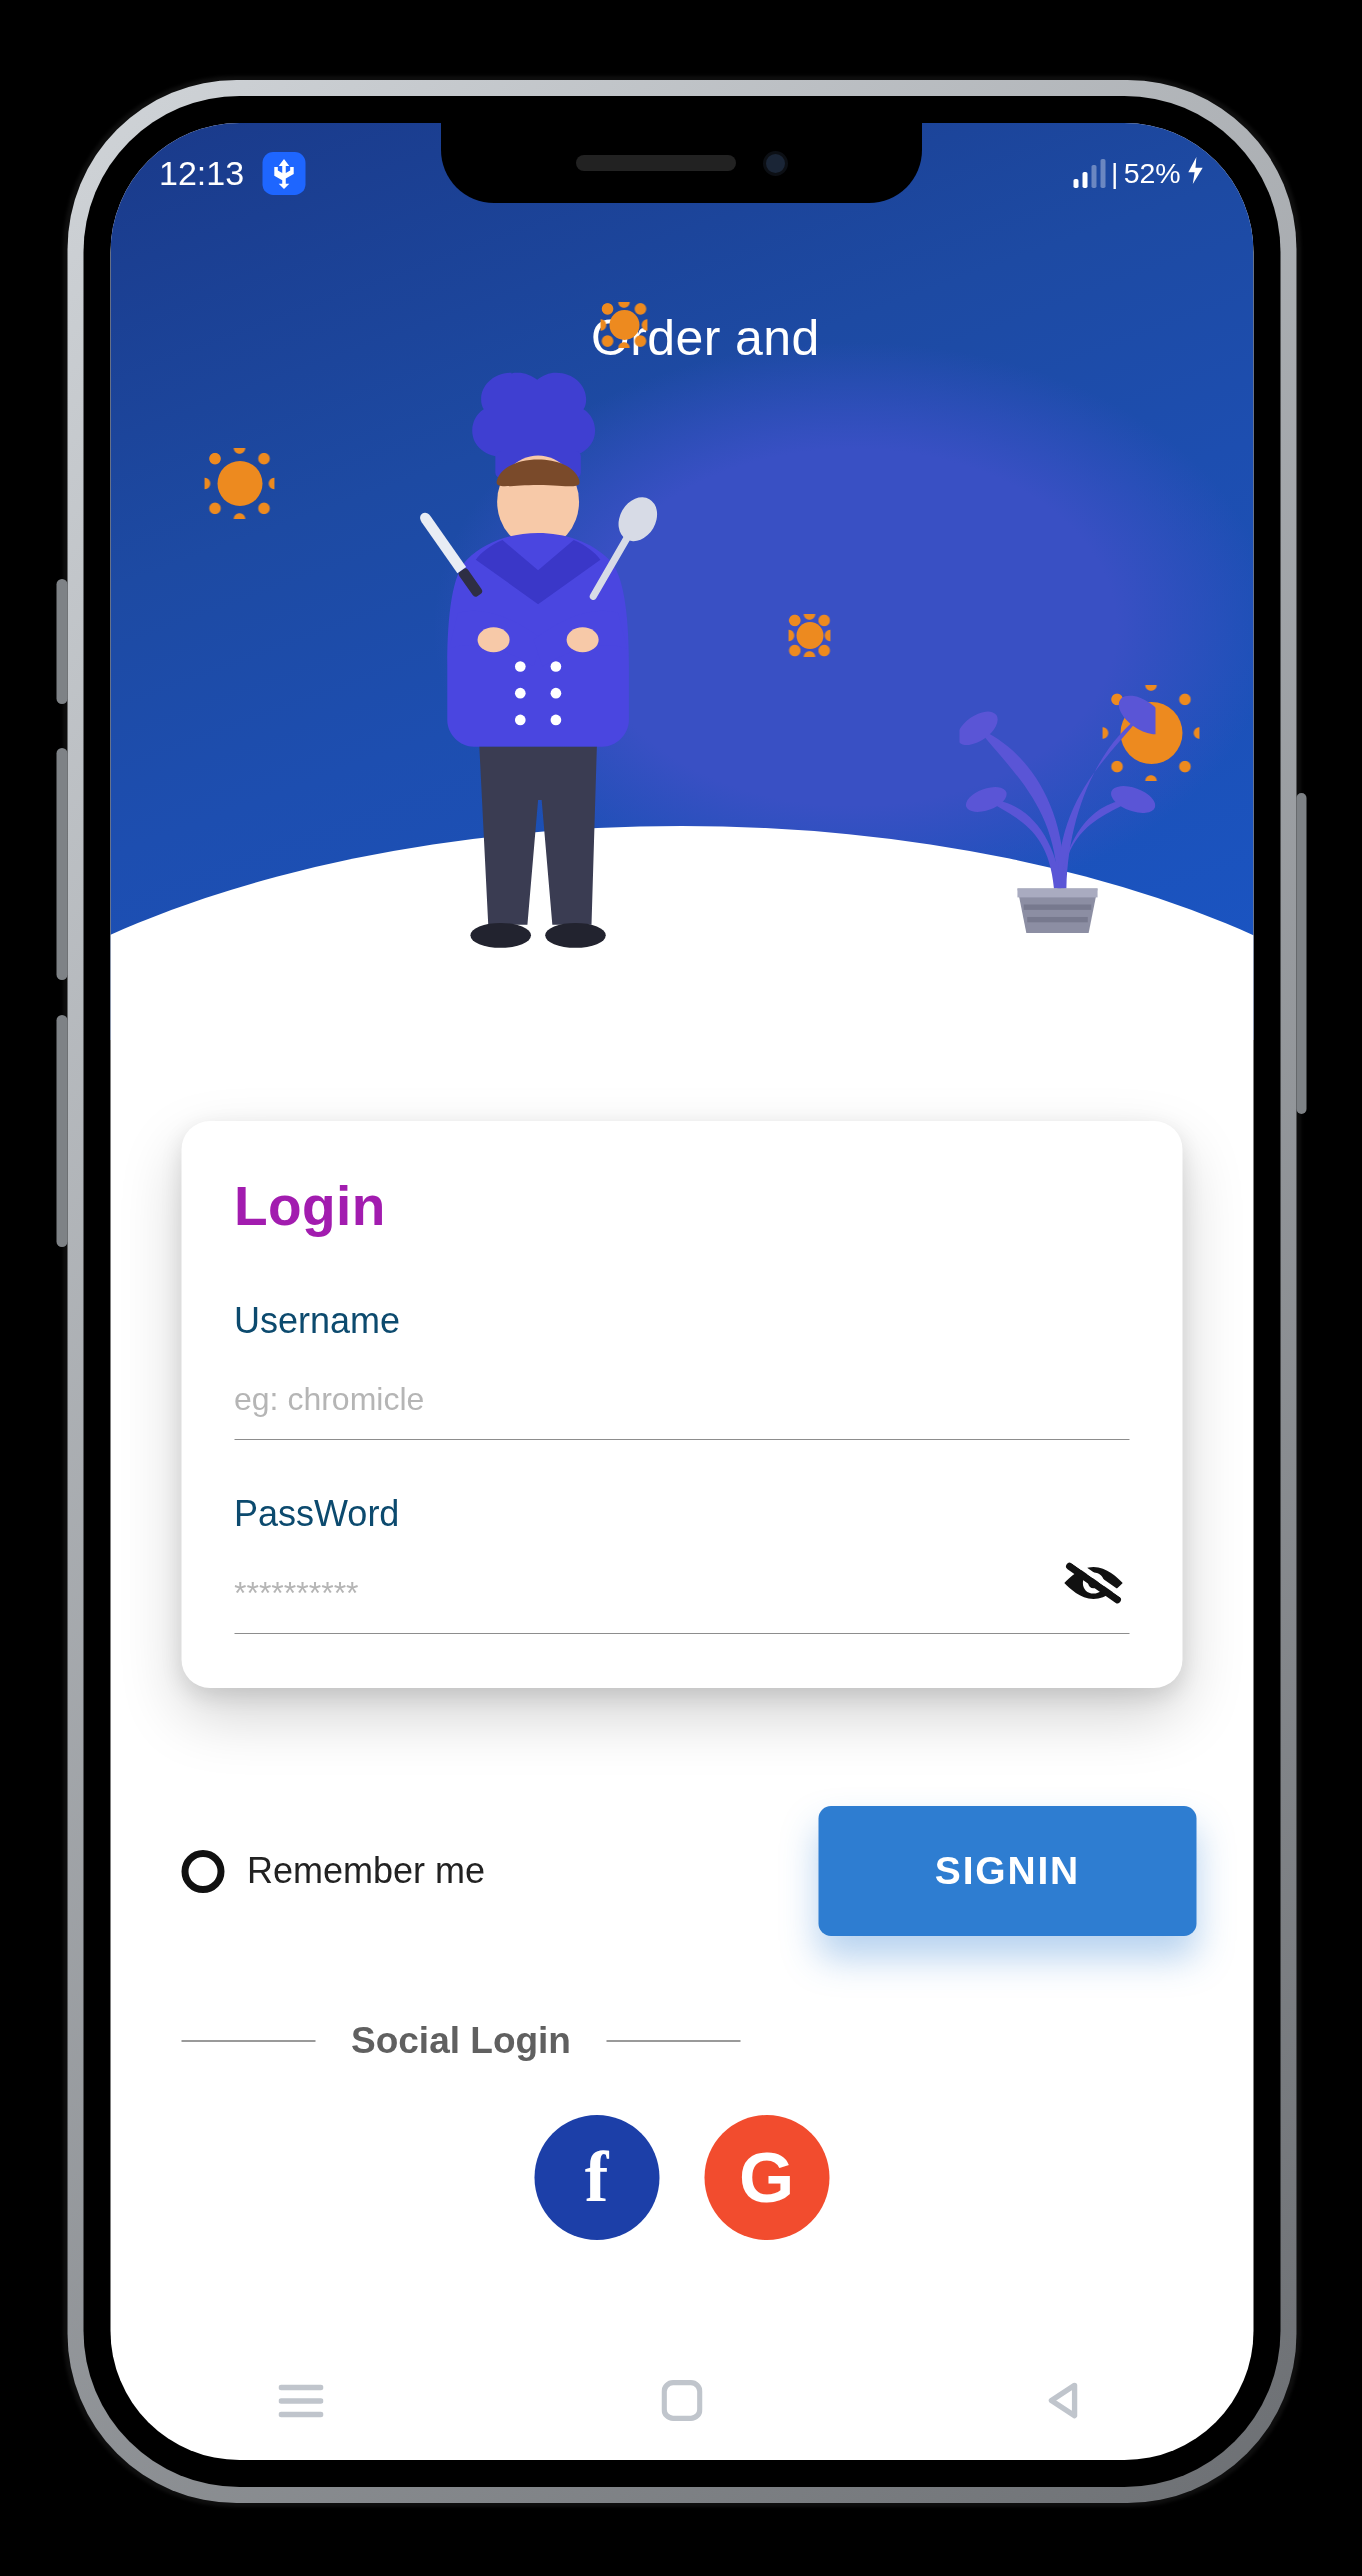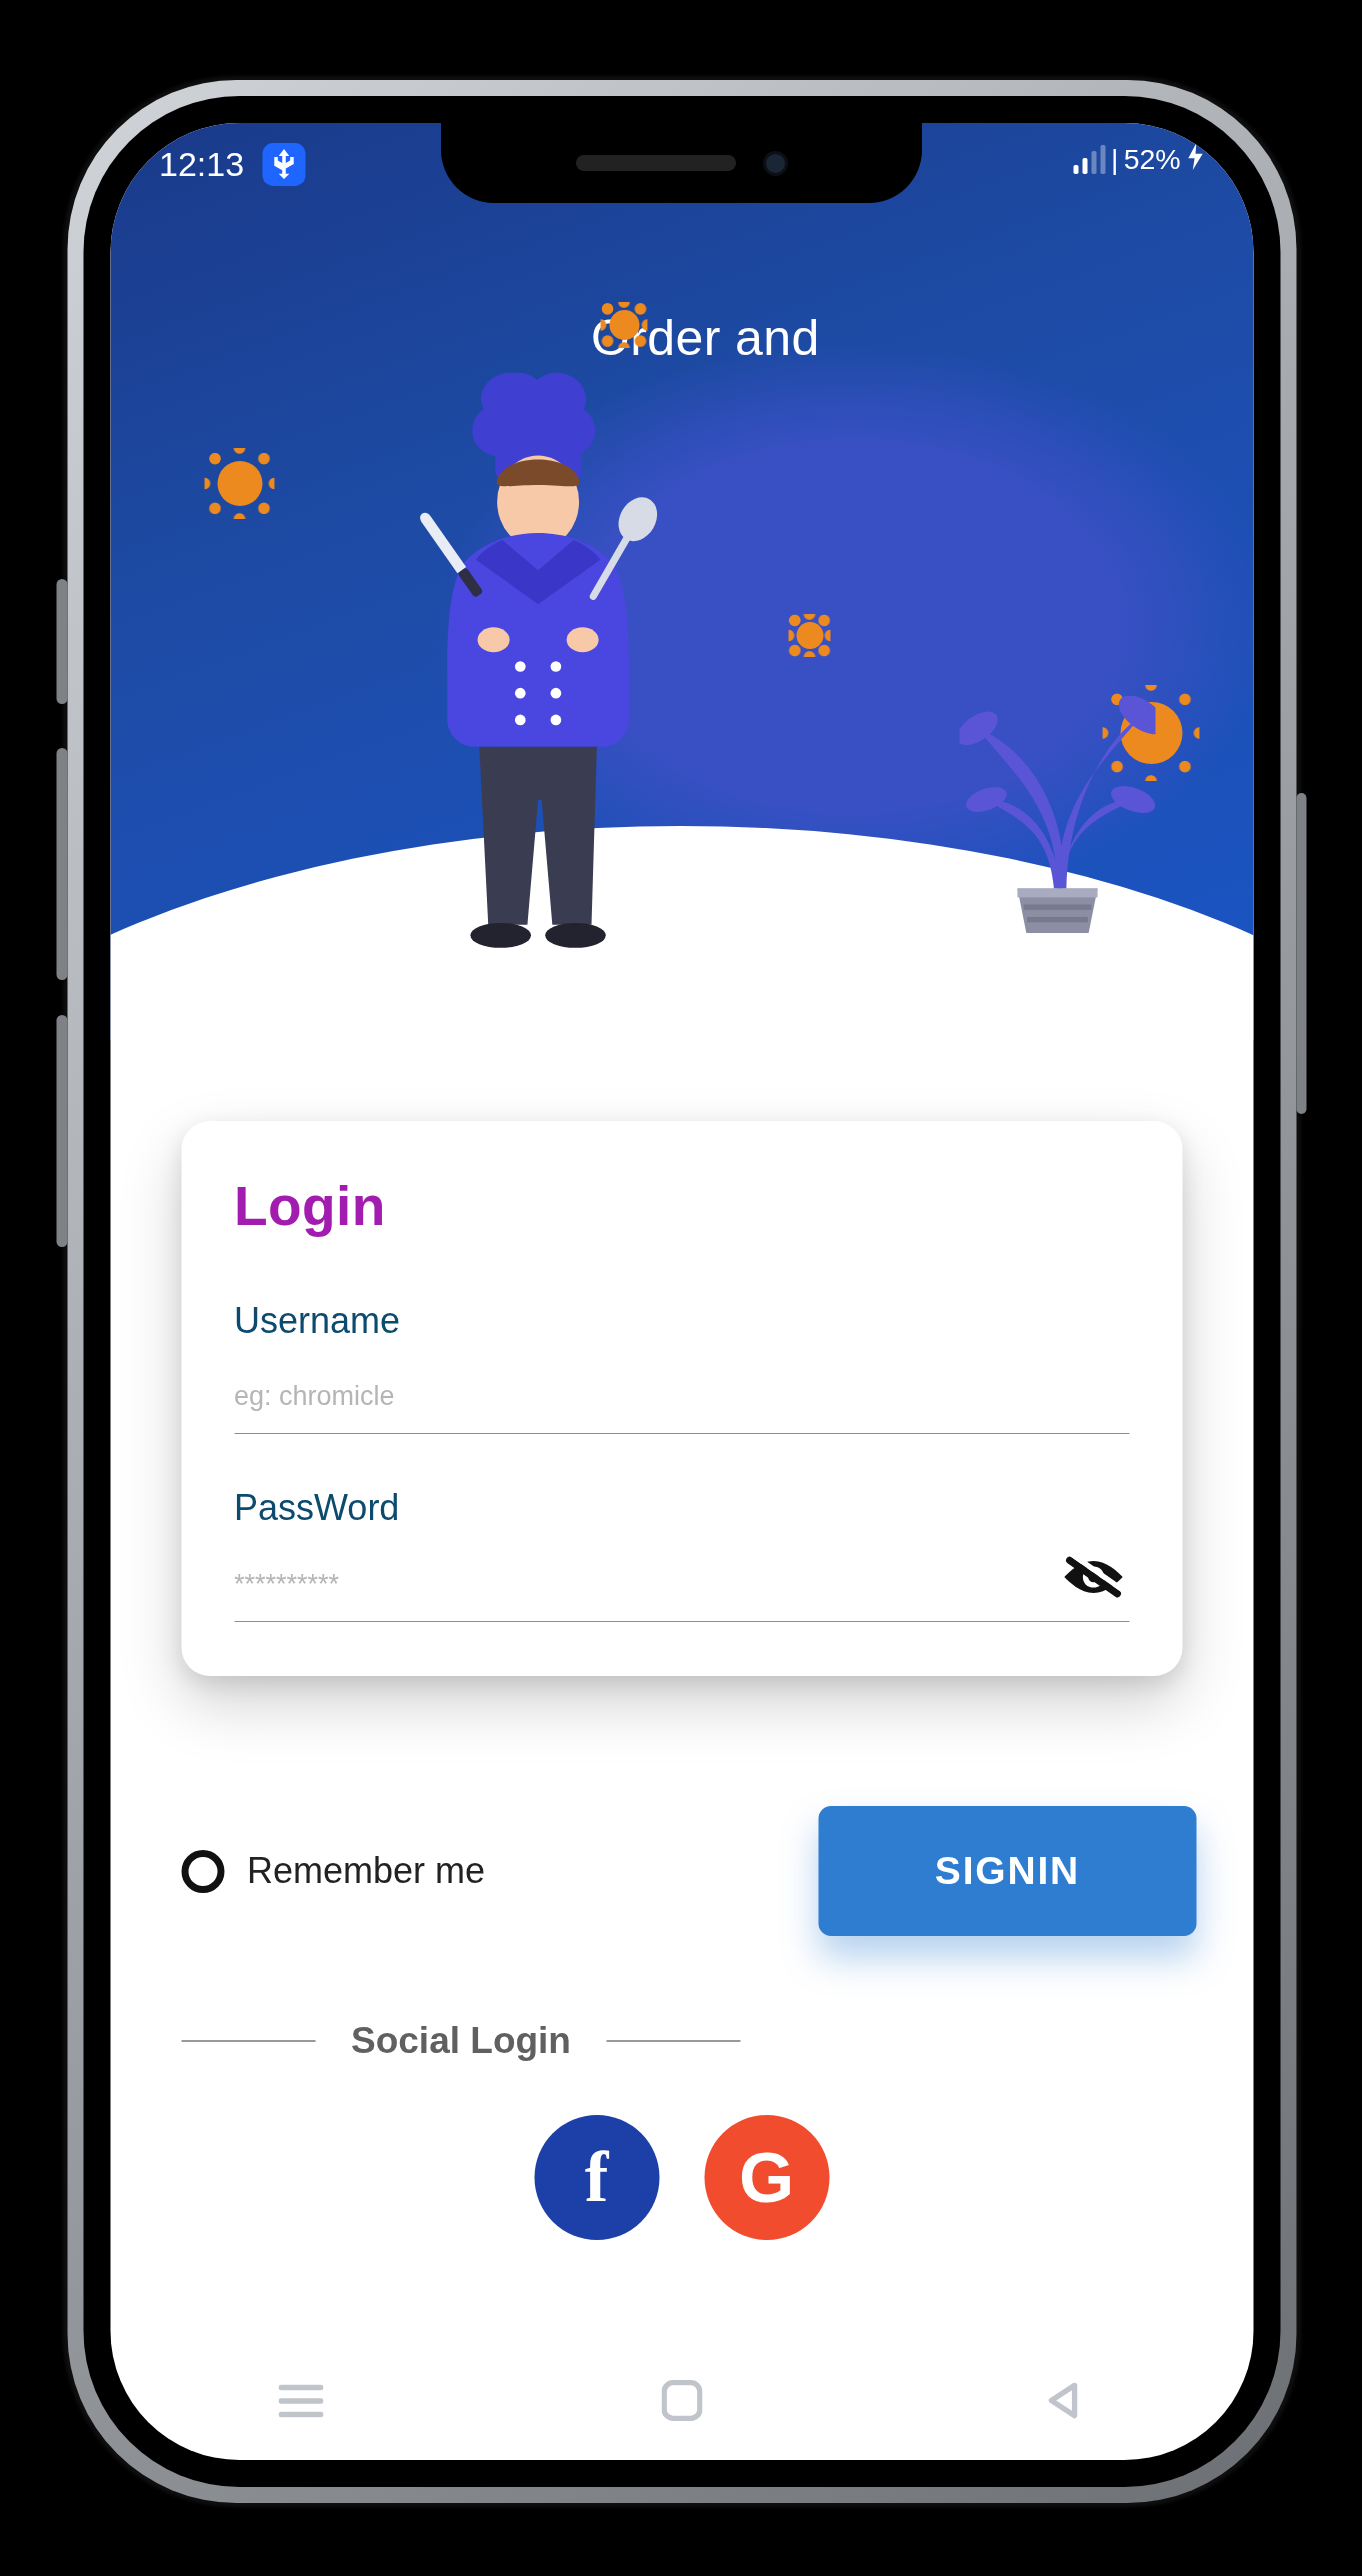--- a/index.html
+++ b/index.html
@@ -81,21 +81,21 @@
     left:-25%; bottom:-214px;
     width:150%; height:428px;
     background:#fff;
     border-top-left-radius:50% 100%;
     border-top-right-radius:50% 100%;
   }
 
   
   .statusbar{
     position:absolute; top:19.6px; left:0; right:0; height:62px;
-    display:flex; align-items:flex-start; justify-content:space-between;
+    display:flex; align-items:center; justify-content:space-between;
     padding:0 49px; color:#fff; font-size:34px; z-index:10;
   }
   .statusbar .left{ display:flex; align-items:center; gap:18px; }
   .statusbar .usb{
     width:43px; height:43px; background:#1e66ff; border-radius:10.7px;
     display:flex; align-items:center; justify-content:center; font-size:27px;
   }
   .statusbar .right{ display:flex; align-items:center; gap:5.3px; font-size:28.5px;}
   .sigbar{ display:inline-flex; align-items:flex-end; gap:3.6px; height:28.5px;}
   .sigbar span{ width:5.3px; background:#fff; border-radius:1.8px; }
@@ -158,21 +158,21 @@
     font-size:36px; color:#0c4a6e; margin-bottom:32px;
   }
   .input-row{
     position:relative;
     border-bottom:1.8px solid #8d8d8d;
     padding:7.1px 0 21.4px 0;
     margin-bottom:53px;
   }
   .input-row input{
     width:100%; border:none; outline:none; background:transparent;
-    font-size:27px; color:#333;
+    font-size:32px; color:#333;
   }
   .input-row input::placeholder{ color:#b5b5b5; }
   .input-row.last{ margin-bottom:9px; }
   .eye-btn{
     position:absolute; right:0; top:-9px;
     width:71px; height:53px; display:flex; align-items:center; justify-content:center;
     cursor:pointer;
   }
 
   

